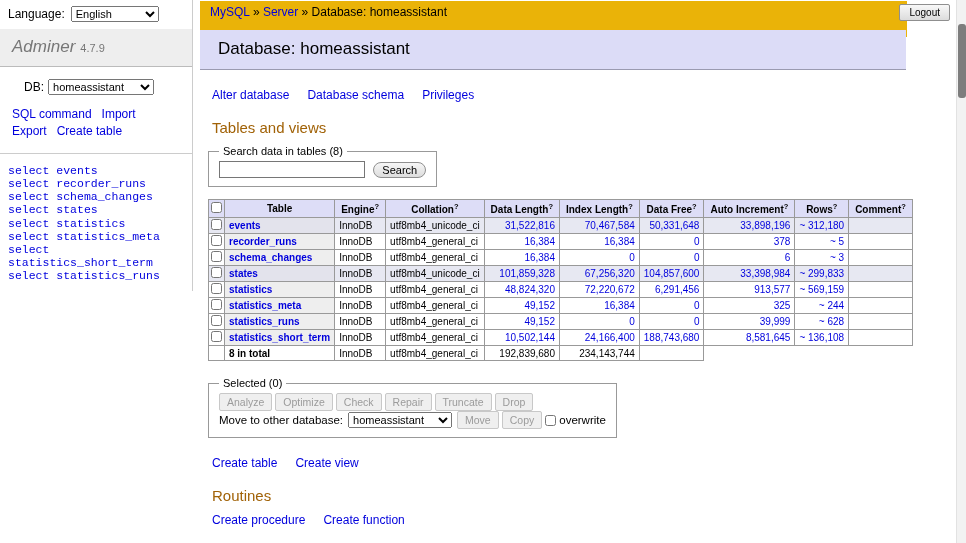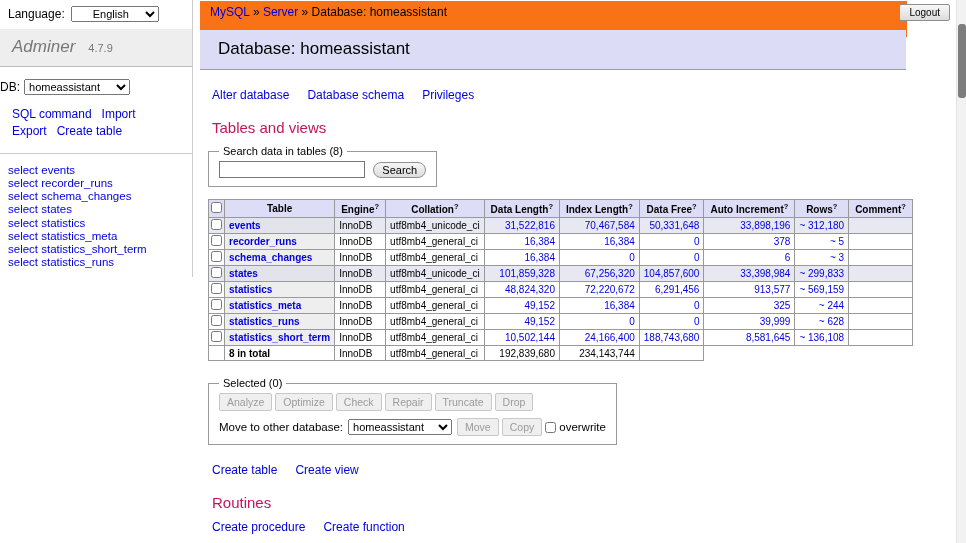--- a/index.html
+++ b/index.html
@@ -14,71 +14,71 @@
   }
   a { color: #0000dd; text-decoration: none; cursor: pointer; }
   a.bold { font-weight: bold; }
 
   
   .sidebar {
     position: absolute; left: 0; top: 0; width: 193px;
     background: #fff; border-right: 1px solid #ccc; padding-bottom: 6px;
   }
   .lang-row { padding: 6px 8px 7px; white-space: nowrap; }
-  .lang-row select { width: 88px; margin-left: 6px; font-size: 11px; padding-left: 17px; }
+  .lang-row select { width: 88px; margin-left: 6px; font-size: 11px; }
   .brand-bar { background: #eee; border-bottom: 1px solid #bbb; padding: 8px 12px 9px; }
   .brand { font-style: italic; color: #777; font-size: 17px; }
-  .version { color: #777; font-size: 11px; margin-left: 13px; }
-  .db-row { padding: 12px 0 2px; white-space: nowrap; }
+  .version { color: #777; font-size: 11px; margin-left: 5px; }
+  .db-row { padding: 12px 24px 2px; white-space: nowrap; }
   .db-row select { width: 106px; margin-left: 4px; font-size: 11px; }
   .menu-links { padding: 9px 12px 12px; border-bottom: 1px solid #ccc; line-height: 1.45; width: 193px; }
   .menu-links a { margin-right: 10px; white-space: nowrap; display: inline-block; }
-  .table-list { list-style: none; padding: 10px 8px 2px; font-size: 11.5px; line-height: 13.2px; }
+  .table-list { list-style: none; padding: 10px 8px 2px; font-size: 11.5px; line-height: 13.2px; font-family: Liberation Mono, monospace; }
 
   
   .breadcrumb {
     position: absolute; left: 200px; top: 1px; right: 59px; height: 36px;
-    background: #f97316; line-height: 22px; padding: 0 10px; white-space: nowrap;
+    background: #eab308; line-height: 22px; padding: 0 10px; white-space: nowrap;
   }
   .breadcrumb .sep { color: #000; }
   .logout-wrap { position: absolute; top: 4px; right: 16px; }
   button.btn {
     font-family: "Liberation Sans", sans-serif; font-size: 10px;
     padding: 2px 9px; border: 1px solid #8f8f8f; border-radius: 2px;
     background: linear-gradient(#f8f8f8, #dcdcdc); color: #000; cursor: pointer;
   }
 
   
   .content { position: absolute; left: 200px; top: 30px; right: 60px; }
   .page-title {
     background: #dcdcf7; border-bottom: 1px solid #9a9ab0;
     padding: 9px 18px 10px; font-size: 17px; font-weight: normal;
   }
   .inner { padding-left: 8px; }
   .links-row { margin: 18px 0 0 4px; }
   .links-row a { margin-right: 18px; }
-  h3 { font-size: 15px; font-weight: normal; margin: 17px 0 0 4px; color: #be185d; }
+  h3 { font-size: 15px; font-weight: normal; margin: 17px 0 0 4px; color: #a16207; }
 
   fieldset {
     border: 1px solid #999; display: inline-block;
     margin: 9px 0 0 0; padding: 4px 10px 8px; vertical-align: top;
   }
   legend { font-size: 11px; padding: 0 4px; }
   .search-input { width: 146px; height: 17px; font-size: 11px; border: 1px solid #767676; padding: 1px 3px; margin-right: 5px; }
   button.small {
     font-family: "Liberation Sans", sans-serif; font-size: 11px;
     padding: 1px 8px; border: 1px solid #8f8f8f; border-radius: 8px;
     background: linear-gradient(#f6f6f6, #ddd); cursor: pointer;
   }
   button.gray {
     font-family: "Liberation Sans", sans-serif; font-size: 10.5px;
     padding: 2px 7px; border: 1px solid #c8c8c8; border-radius: 2px;
     background: #efefef; color: #9b9b9b; margin-right: 3px;
   }
-  .move-row { margin-top: 7px; font-size: 11.5px; white-space: nowrap; }
+  .move-row { margin-top: 0; font-size: 11.5px; white-space: nowrap; }
   .move-row select { width: 104px; font-size: 11px; margin: 0 5px; }
   .move-row label { margin-left: 6px; }
   .move-row input[type="checkbox"] { vertical-align: -2px; }
 
   
   table { border-collapse: collapse; margin-top: 12px; font-size: 10px; border-radius: 30px; }
   th, td { border: 1px solid #999; padding: 1px 4px; white-space: nowrap; height: 15px; }
   thead th { background: #ddddf7; font-weight: bold; text-align: center; padding: 2px 6px; }
   th.cb, td.cb { width: 20px; text-align: center; padding: 1px 2px; }
   tbody th.name { background: #eee; text-align: left; font-weight: bold; }

